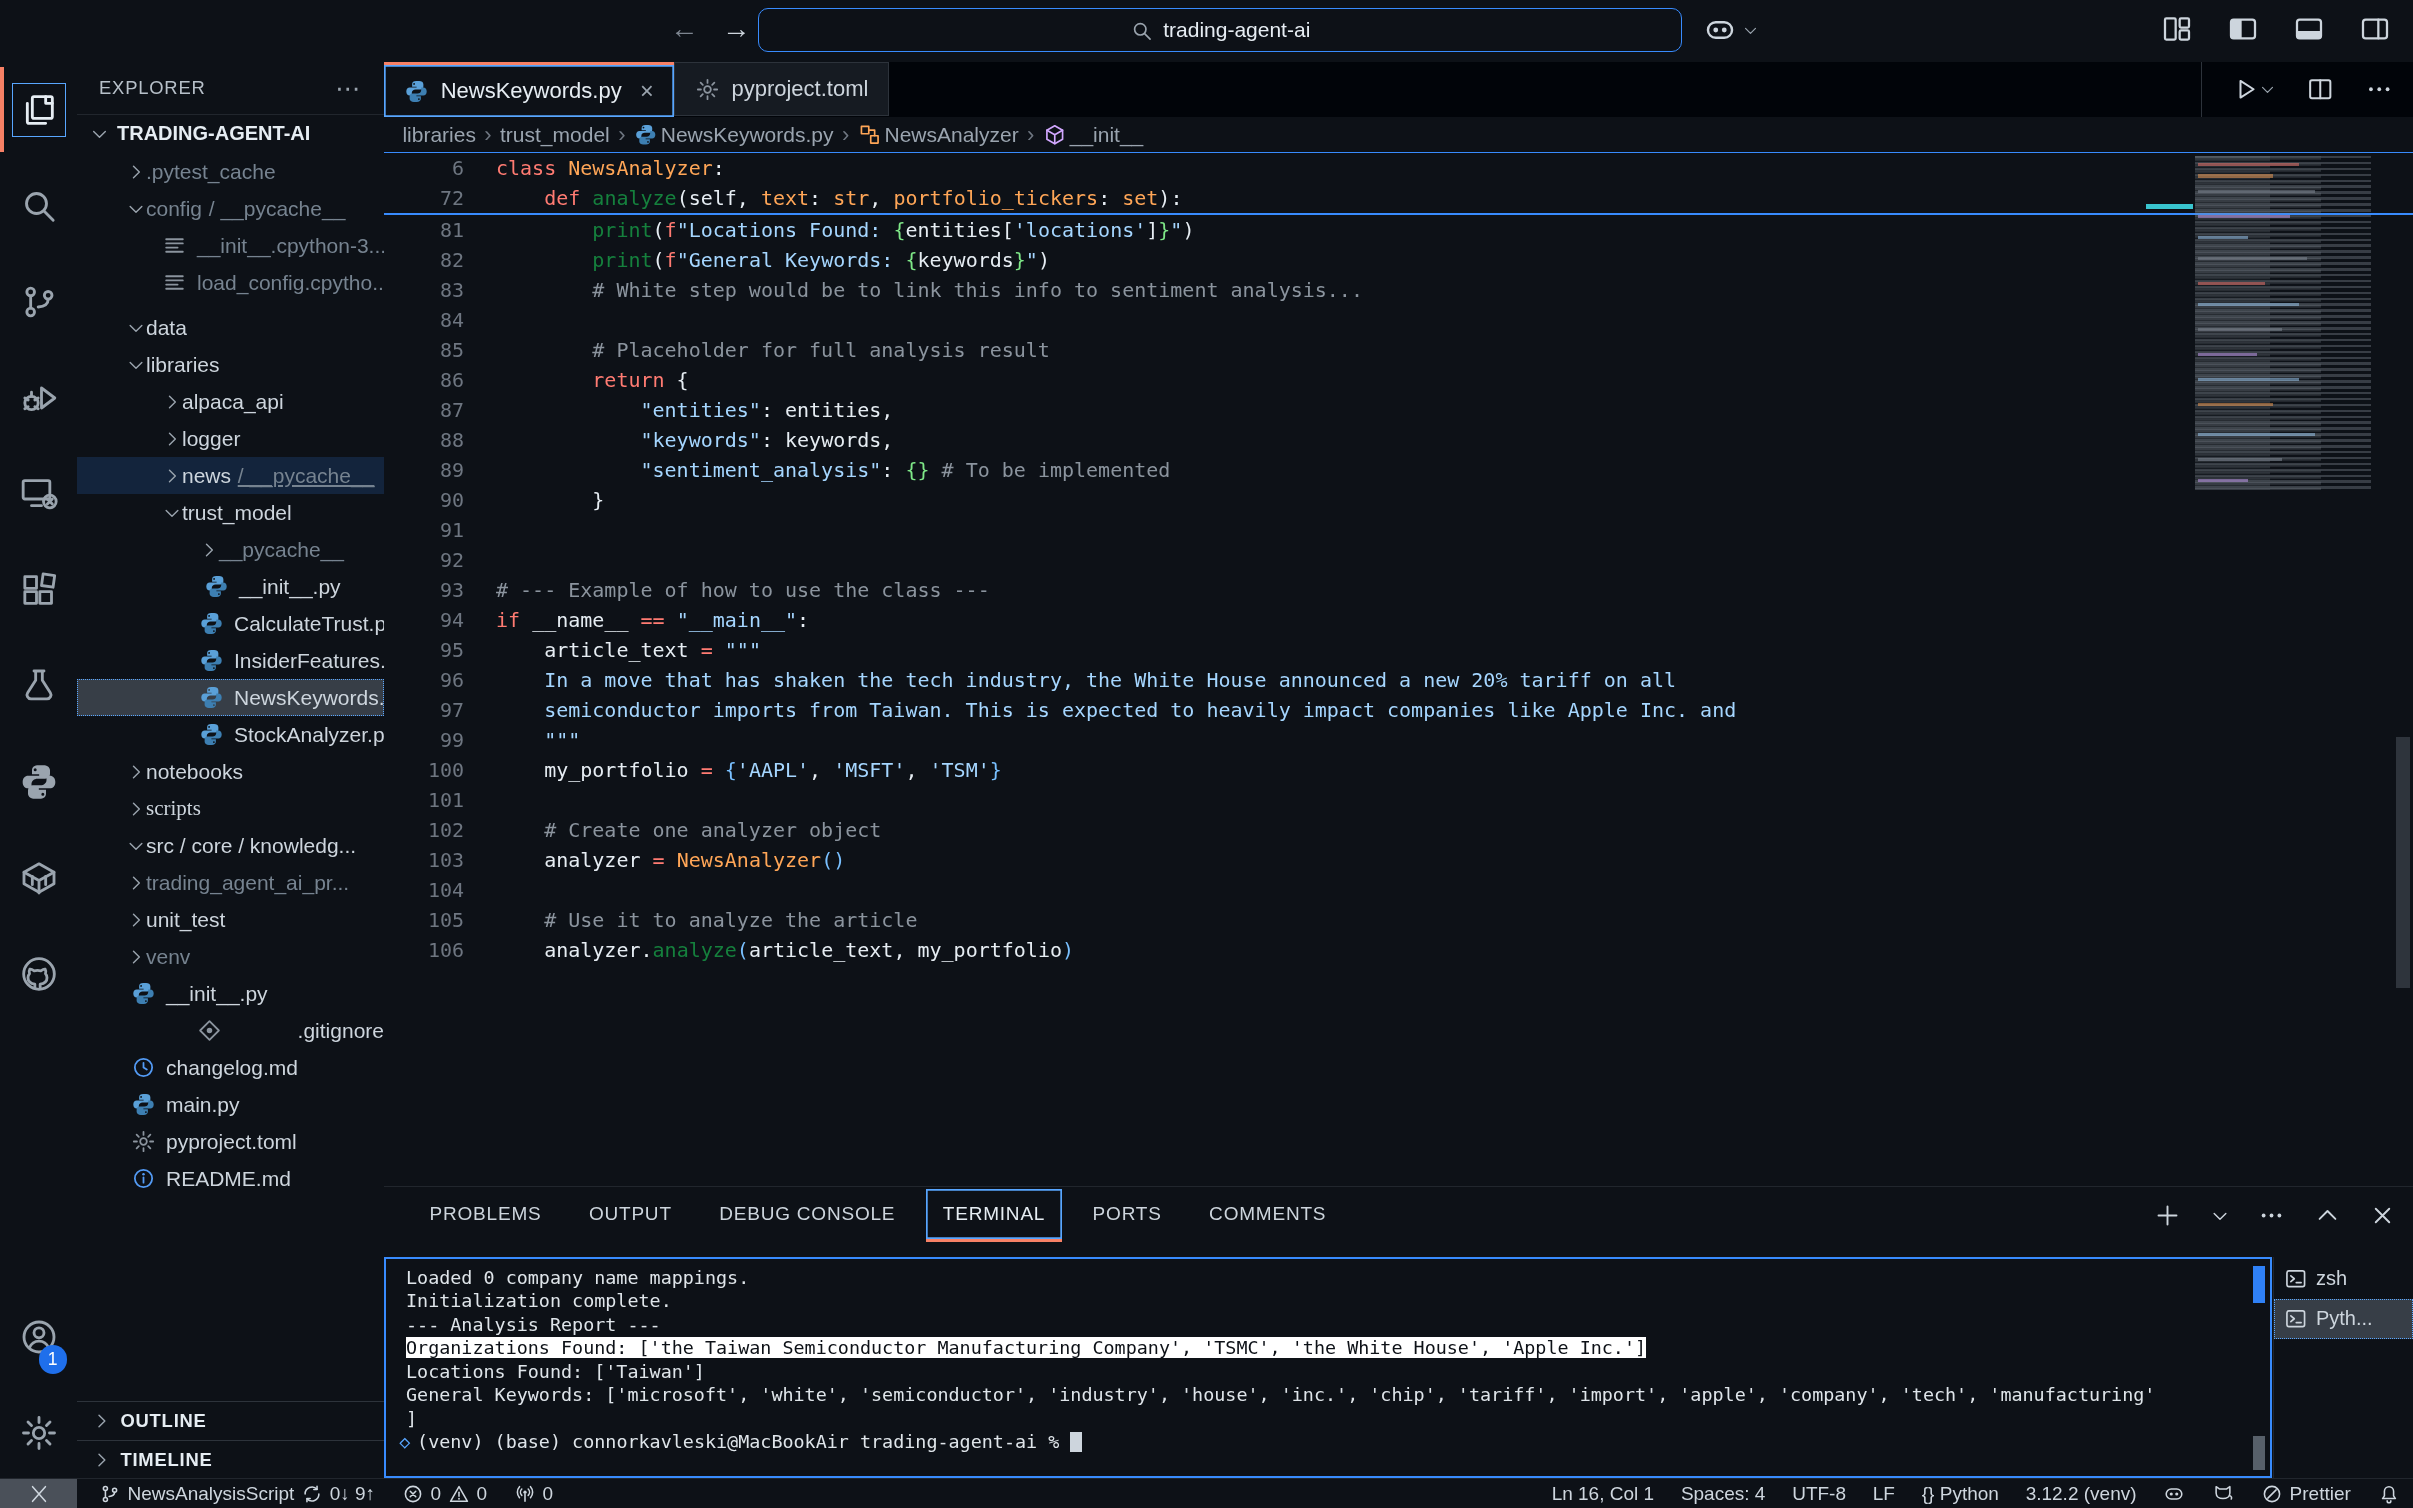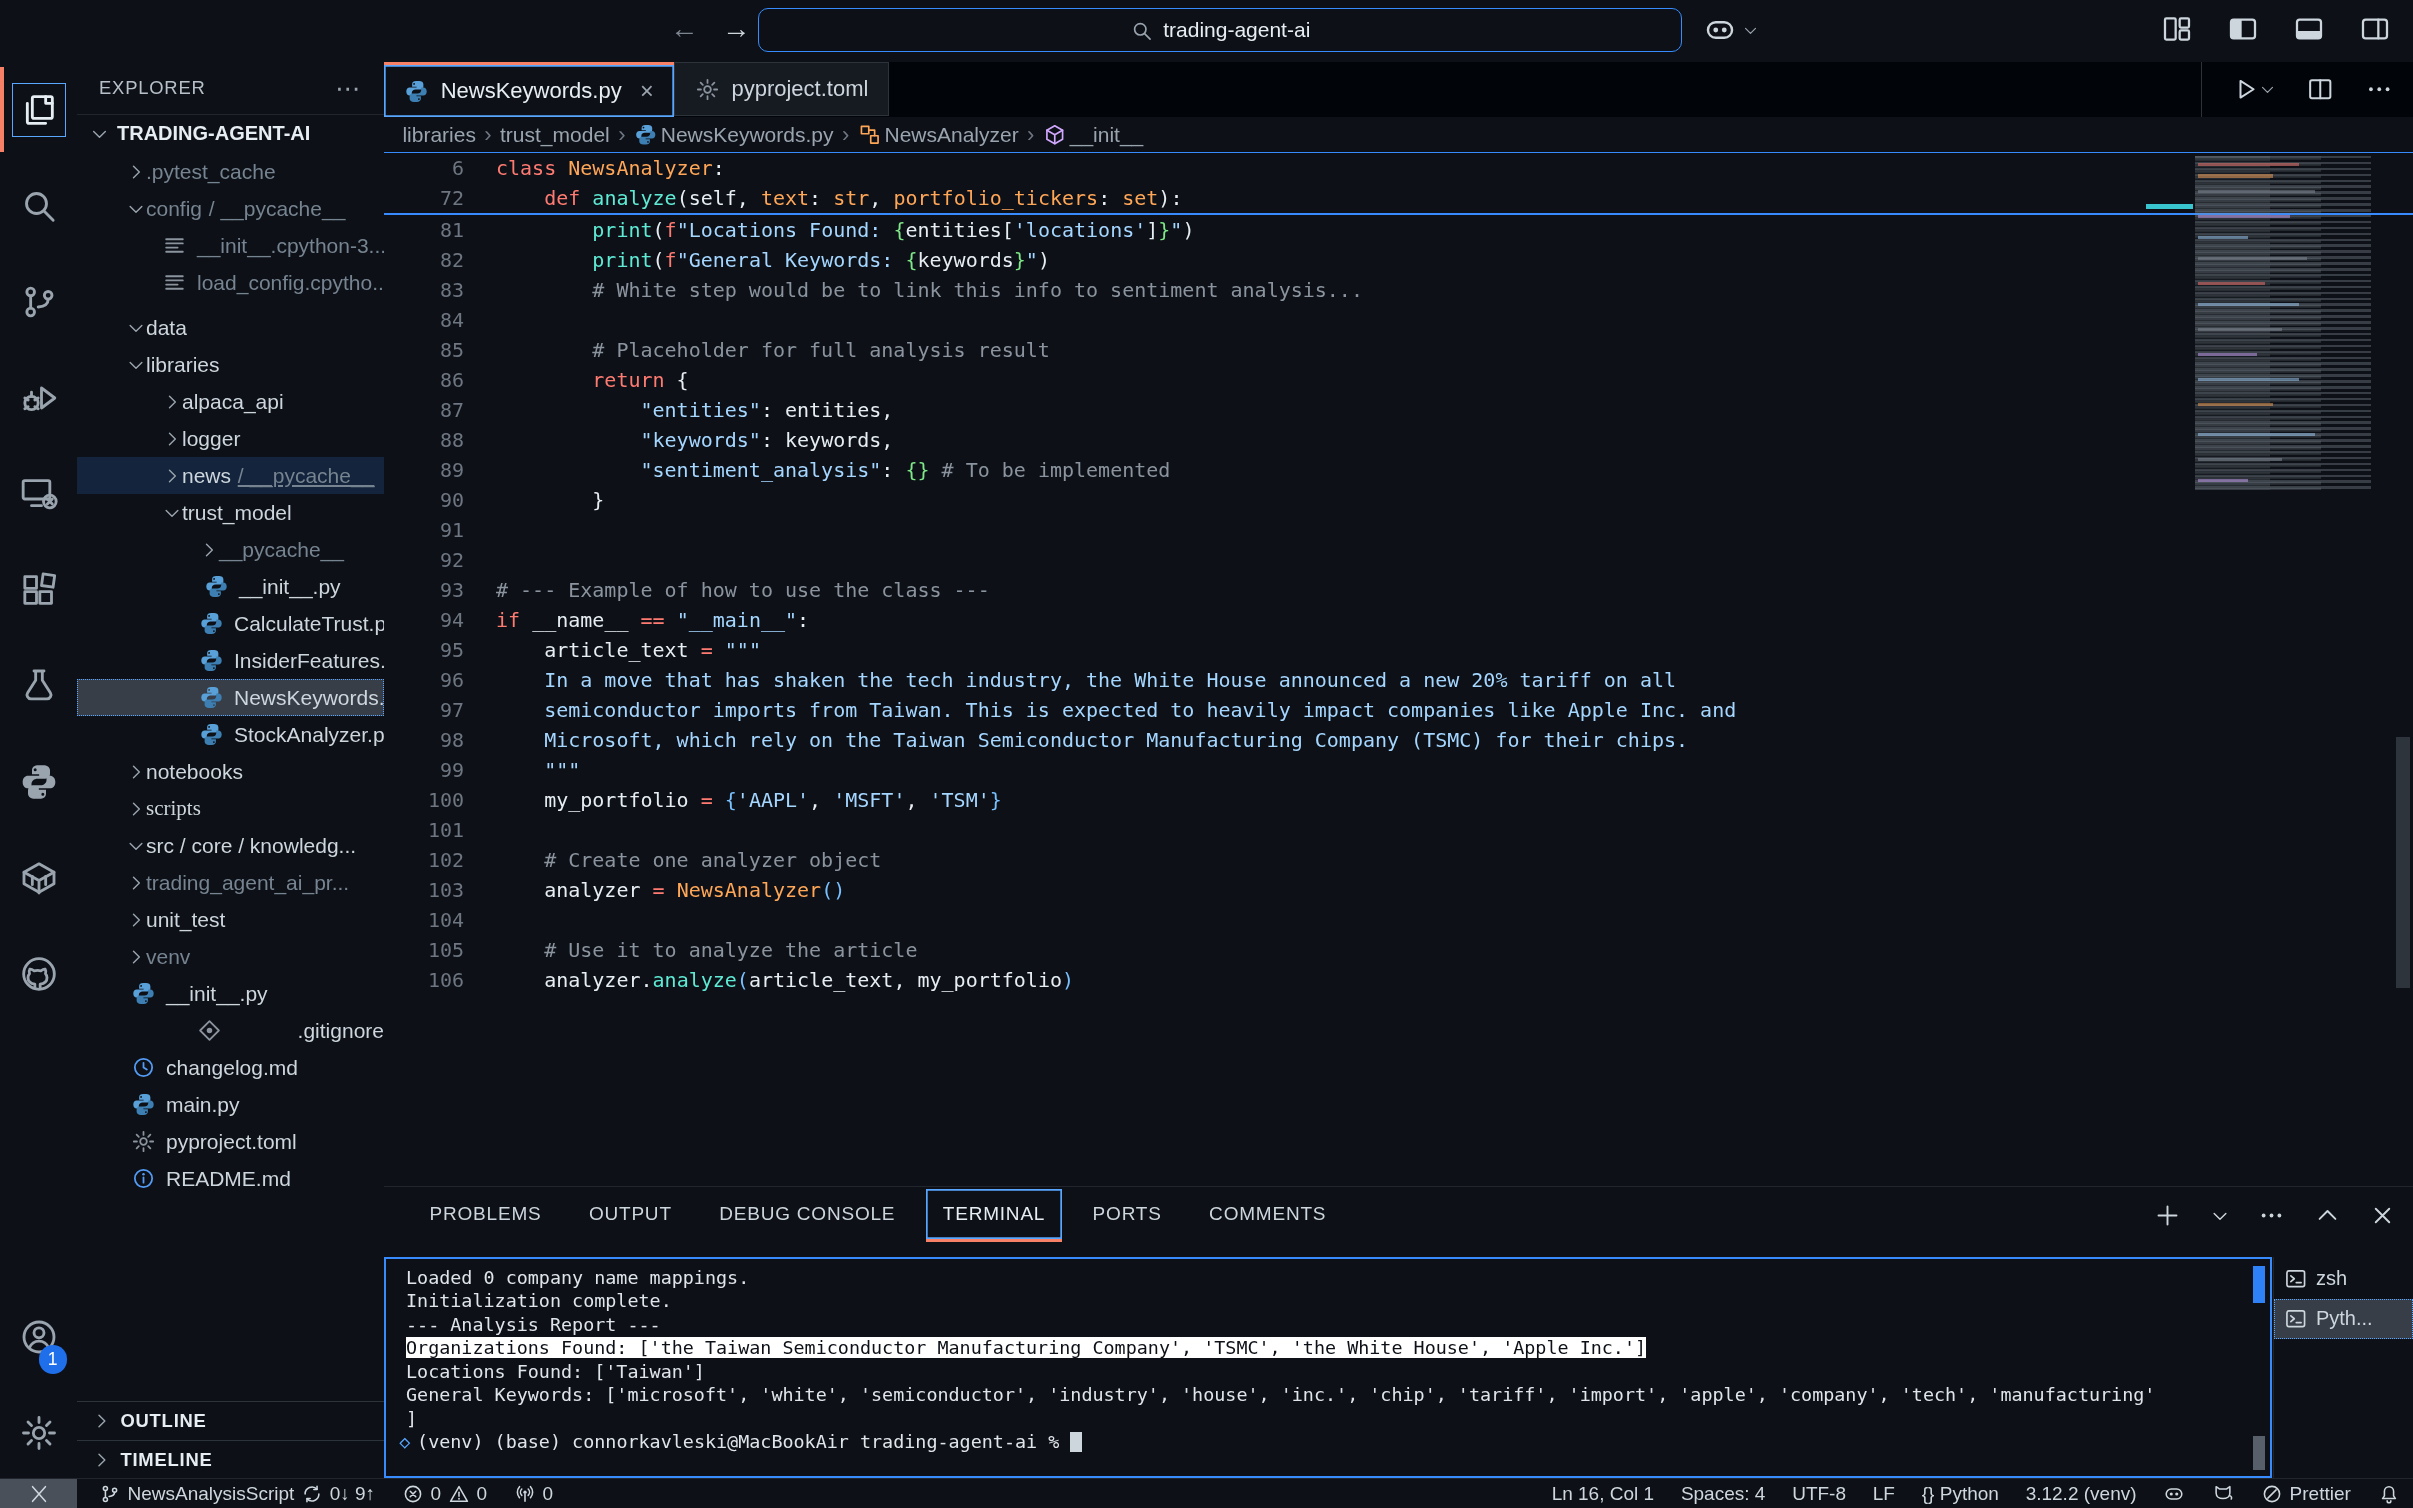--- a/index.html
+++ b/index.html
@@ -76,21 +76,21 @@
   .breadcrumbs .ic{width:23.5px;height:23.5px;margin-right:3.4px;}
   .bc-sep{color:#6e7681;font-size:22px;}
   .bc-item{display:flex;align-items:center;}
 
   .code-font{font-family:"DejaVu Sans Mono",monospace;font-size:20px;}
   .codeline{display:flex;height:30px;line-height:30px;white-space:pre;}
   .codeline .ln{flex:0 0 80px;text-align:right;color:#6e7681;padding-right:32px;}
   #sticky{border-bottom:2.5px solid #388bfd;background:#0d1117;}
   #codelines{position:relative;}
 
-  .tk-k{color:#ff7b72;} .tk-fn{color:#5eead4;} .tk-cl{color:#ffa657;} .tk-s{color:#a5d6ff;}
+  .tk-k{color:#ff7b72;} .tk-fn{color:#15803d;} .tk-cl{color:#ffa657;} .tk-s{color:#a5d6ff;}
   .tk-c{color:#8b949e;} .tk-p{color:#e6edf3;} .tk-b{color:#7ee787;} .tk-bb{color:#79c0ff;}
 
   
   .minimap{position:absolute;right:8.4px;top:94px;width:210px;height:335px;opacity:.9;}
   .mm-col{position:absolute;top:0;background:repeating-linear-gradient(180deg,rgba(139,148,158,.38) 0 2.5px,
           transparent 2.5px 5.9px);}
   .mm-mark{position:absolute;height:3.4px;}
   .mm-deco{position:absolute;background:#39c5cf;}
   .scroll-thumb{position:absolute;right:3.4px;top:675px;width:13.4px;height:251px;background:rgba(110,118,129,.35);}
 
@@ -739,21 +739,20 @@
         <div class="codeline"><span class="ln">88</span><span><span class="tk-p">            </span><span class="tk-s">"keywords"</span><span class="tk-p">: keywords,</span></span></div>
         <div class="codeline"><span class="ln">89</span><span><span class="tk-p">            </span><span class="tk-s">"sentiment_analysis"</span><span class="tk-p">: </span><span class="tk-b">{}</span><span class="tk-c"> # To be implemented</span></span></div>
         <div class="codeline"><span class="ln">90</span><span><span class="tk-p">        }</span></span></div>
         <div class="codeline"><span class="ln">91</span><span></span></div>
         <div class="codeline"><span class="ln">92</span><span></span></div>
         <div class="codeline"><span class="ln">93</span><span><span class="tk-c"># --- Example of how to use the class ---</span></span></div>
         <div class="codeline"><span class="ln">94</span><span><span class="tk-k">if</span><span class="tk-p"> __name__ </span><span class="tk-k">==</span><span class="tk-p"> </span><span class="tk-s">"__main__"</span><span class="tk-p">:</span></span></div>
         <div class="codeline"><span class="ln">95</span><span><span class="tk-p">    article_text </span><span class="tk-k">=</span><span class="tk-p"> </span><span class="tk-s">"""</span></span></div>
         <div class="codeline"><span class="ln">96</span><span><span class="tk-s">    In a move that has shaken the tech industry, the White House announced a new 20% tariff on all</span></span></div>
         <div class="codeline"><span class="ln">97</span><span><span class="tk-s">    semiconductor imports from Taiwan. This is expected to heavily impact companies like Apple Inc. and</span></span></div>
-        <div class="codeline"><span class="ln">98</span><span><span class="tk-s">    Microsoft, which rely on the Taiwan Semiconductor Manufacturing Company (TSMC) for their chips.</span></span></div>
         <div class="codeline"><span class="ln">99</span><span><span class="tk-s">    """</span></span></div>
         <div class="codeline"><span class="ln">100</span><span><span class="tk-p">    my_portfolio </span><span class="tk-k">=</span><span class="tk-p"> </span><span class="tk-bb">{</span><span class="tk-s">'AAPL'</span><span class="tk-p">, </span><span class="tk-s">'MSFT'</span><span class="tk-p">, </span><span class="tk-s">'TSM'</span><span class="tk-bb">}</span></span></div>
         <div class="codeline"><span class="ln">101</span><span></span></div>
         <div class="codeline"><span class="ln">102</span><span><span class="tk-c">    # Create one analyzer object</span></span></div>
         <div class="codeline"><span class="ln">103</span><span><span class="tk-p">    analyzer </span><span class="tk-k">=</span><span class="tk-p"> </span><span class="tk-cl">NewsAnalyzer</span><span class="tk-bb">()</span></span></div>
         <div class="codeline"><span class="ln">104</span><span></span></div>
         <div class="codeline"><span class="ln">105</span><span><span class="tk-c">    # Use it to analyze the article</span></span></div>
         <div class="codeline"><span class="ln">106</span><span><span class="tk-p">    analyzer.</span><span class="tk-fn">analyze</span><span class="tk-bb">(</span><span class="tk-p">article_text, my_portfolio</span><span class="tk-bb">)</span></span></div>
       </div>
 

